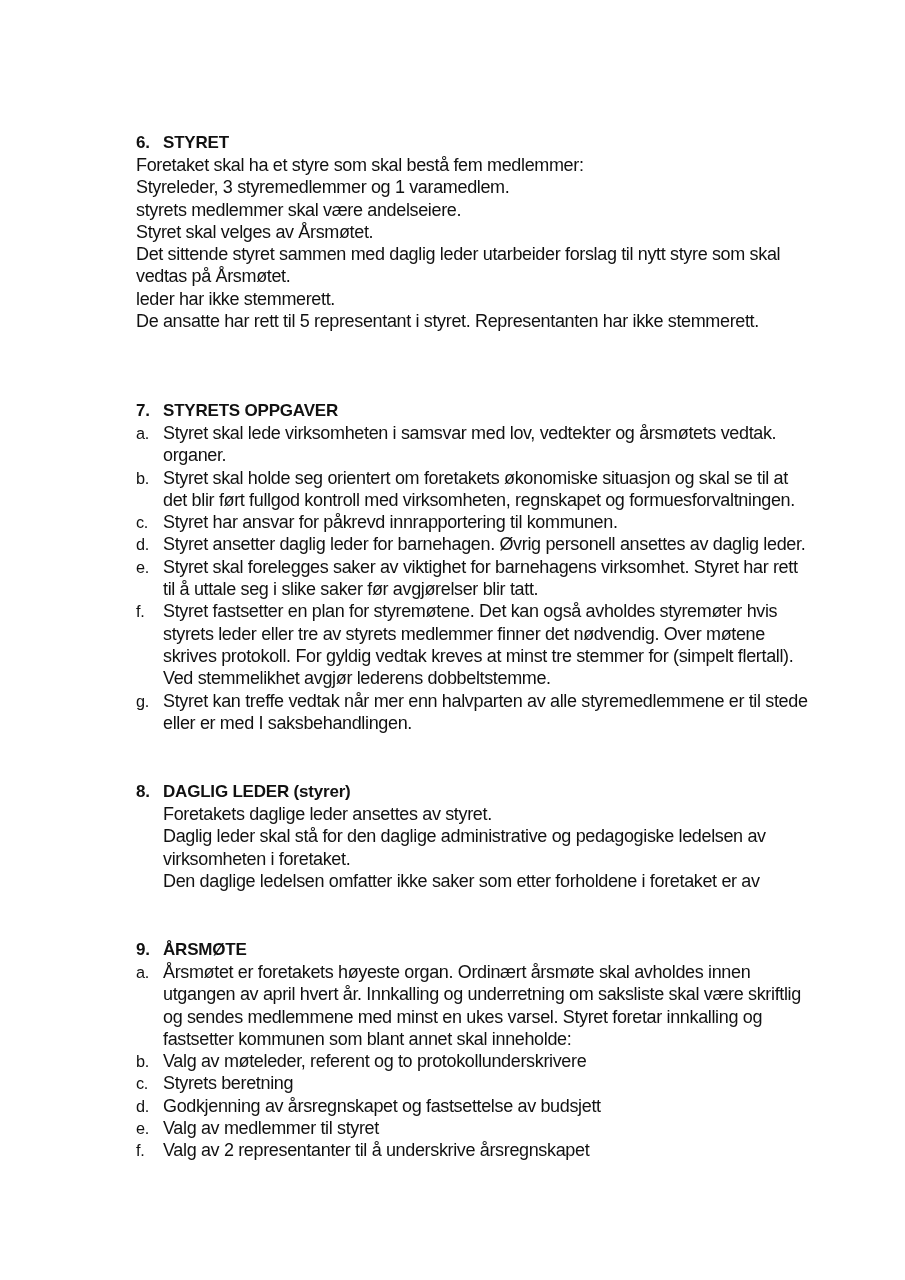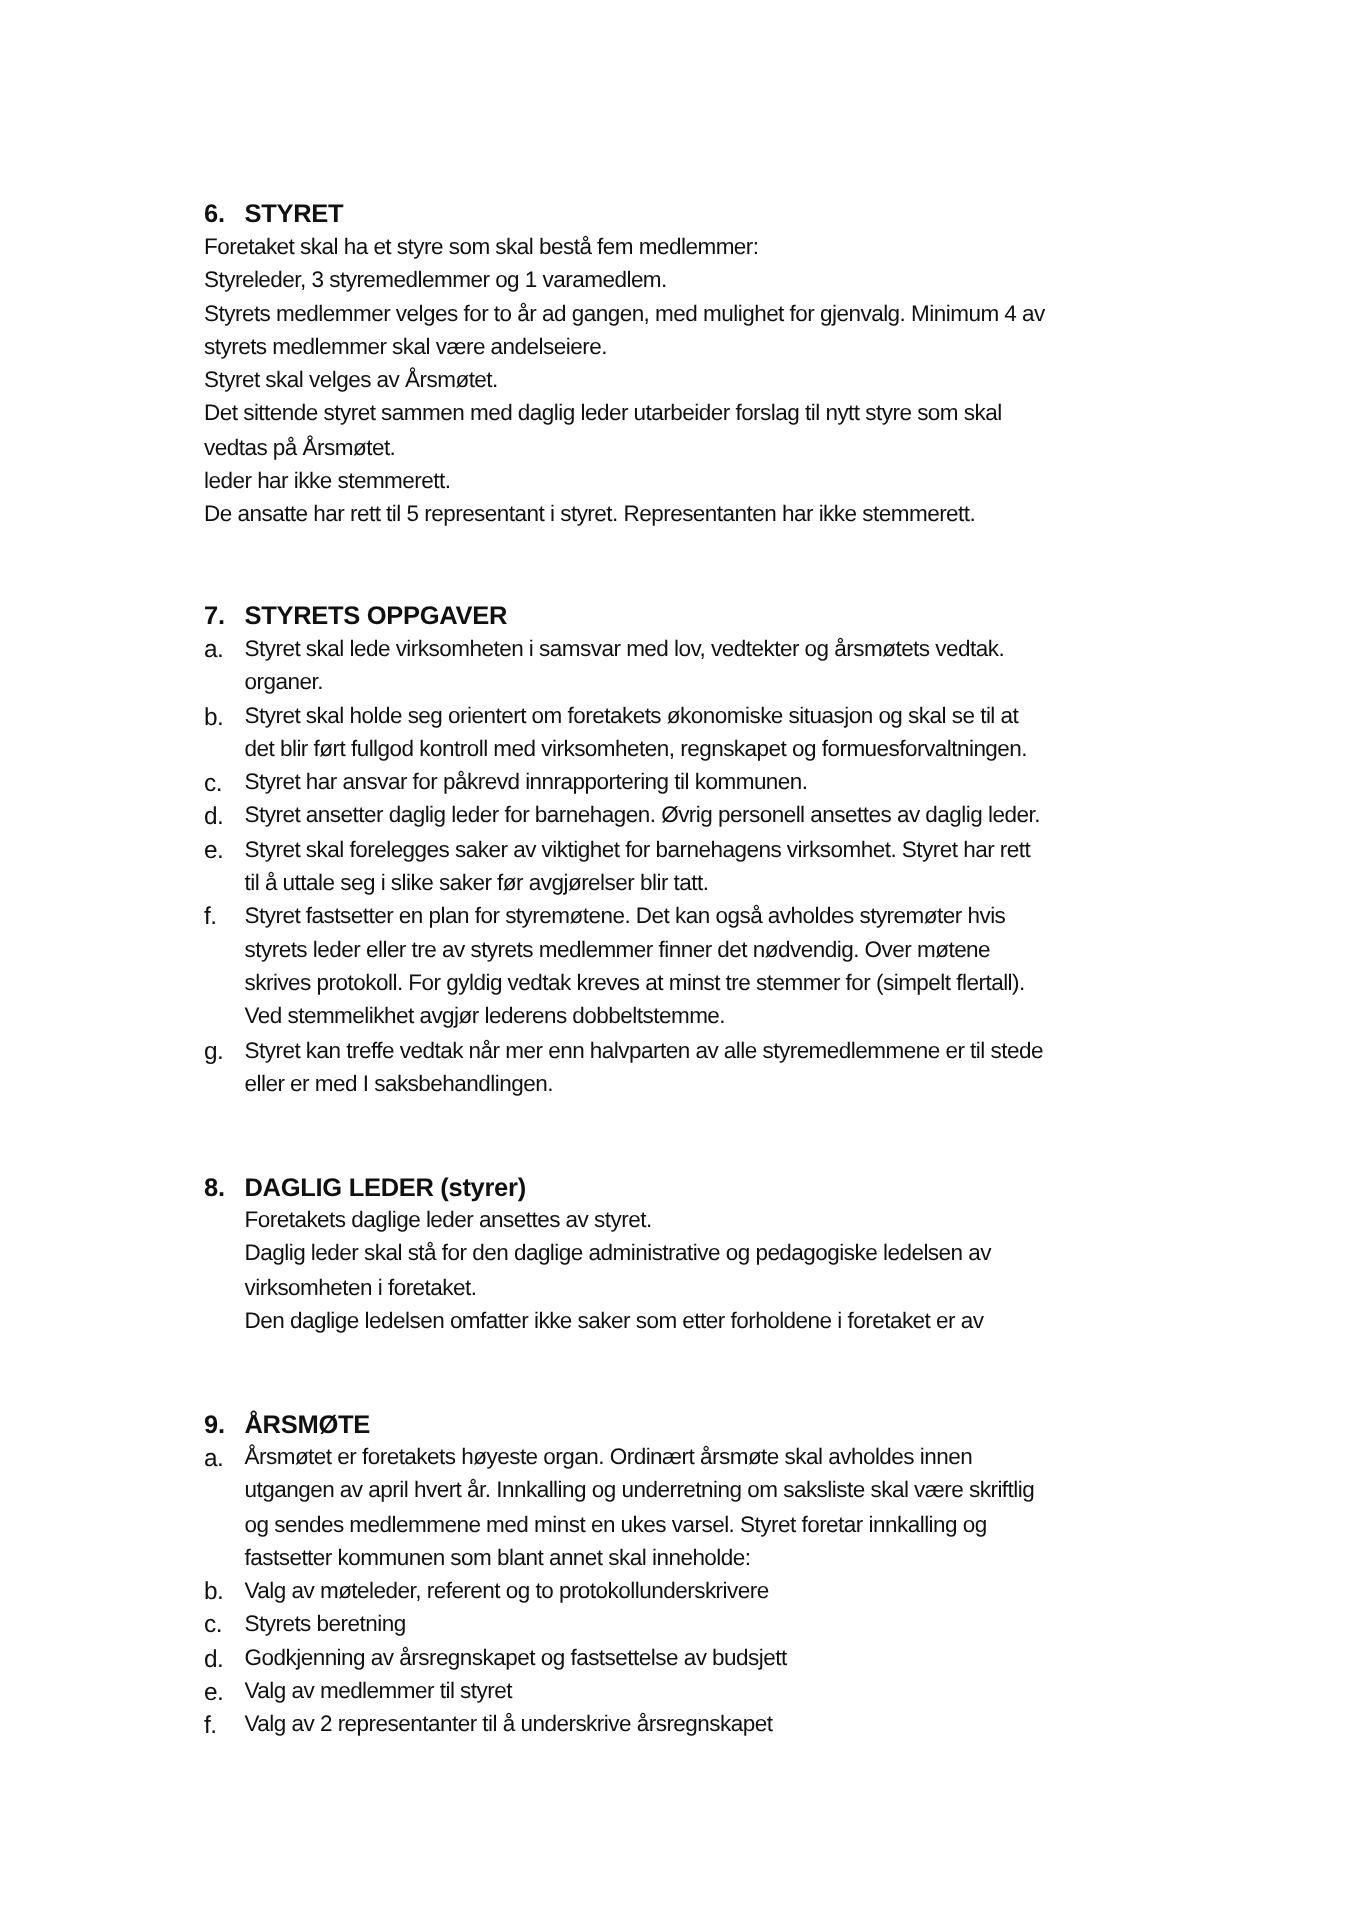--- a/index.html
+++ b/index.html
@@ -9,41 +9,40 @@
       background: #ffffff; color: #111111;
       font-family: "Liberation Sans", "DejaVu Sans", sans-serif;
     }
     .section { position: absolute; left: 136px; width: 680px; }
     .heading {
       font-weight: bold; font-size: 17px; line-height: 22px; height: 22px;
       display: flex; white-space: nowrap; letter-spacing: -0.2px;
     }
     .heading .num { width: 27px; flex: none; }
     .line {
-      font-size: 15px; line-height: 22.3px; height: 22.3px;
+      font-size: 18px; line-height: 22.3px; height: 22.3px;
       white-space: nowrap; letter-spacing: -0.35px;
     }
     .item { display: flex; }
     .item .marker { width: 27px; flex: none; font-size: 16.3px; line-height: 22.3px; letter-spacing: -0.35px; }
     .item .body { flex: 1; }
     .indent { padding-left: 27px; }
   </style>
 </head>
 <body>
 
 <div class="page">
 
   <div class="section" style="top:132px;">
     <div class="heading">
       <span class="num">6.</span>
       <span>STYRET</span>
     </div>
     <div class="line">Foretaket skal ha et styre som skal bestå fem medlemmer:</div>
     <div class="line">Styreleder, 3 styremedlemmer og 1 varamedlem.</div>
-    <div class="line">Styrets medlemmer velges for to år ad gangen, med mulighet for gjenvalg. Minimum 4 av</div>
     <div class="line">styrets medlemmer skal være andelseiere.</div>
     <div class="line">Styret skal velges av Årsmøtet.</div>
     <div class="line">Det sittende styret sammen med daglig leder utarbeider forslag til nytt styre som skal</div>
     <div class="line">vedtas på Årsmøtet.</div>
     <div class="line">leder har ikke stemmerett.</div>
     <div class="line">De ansatte har rett til 5 representant i styret. Representanten har ikke stemmerett.</div>
   </div>
 
   <div class="section" style="top:400px;">
     <div class="heading">

